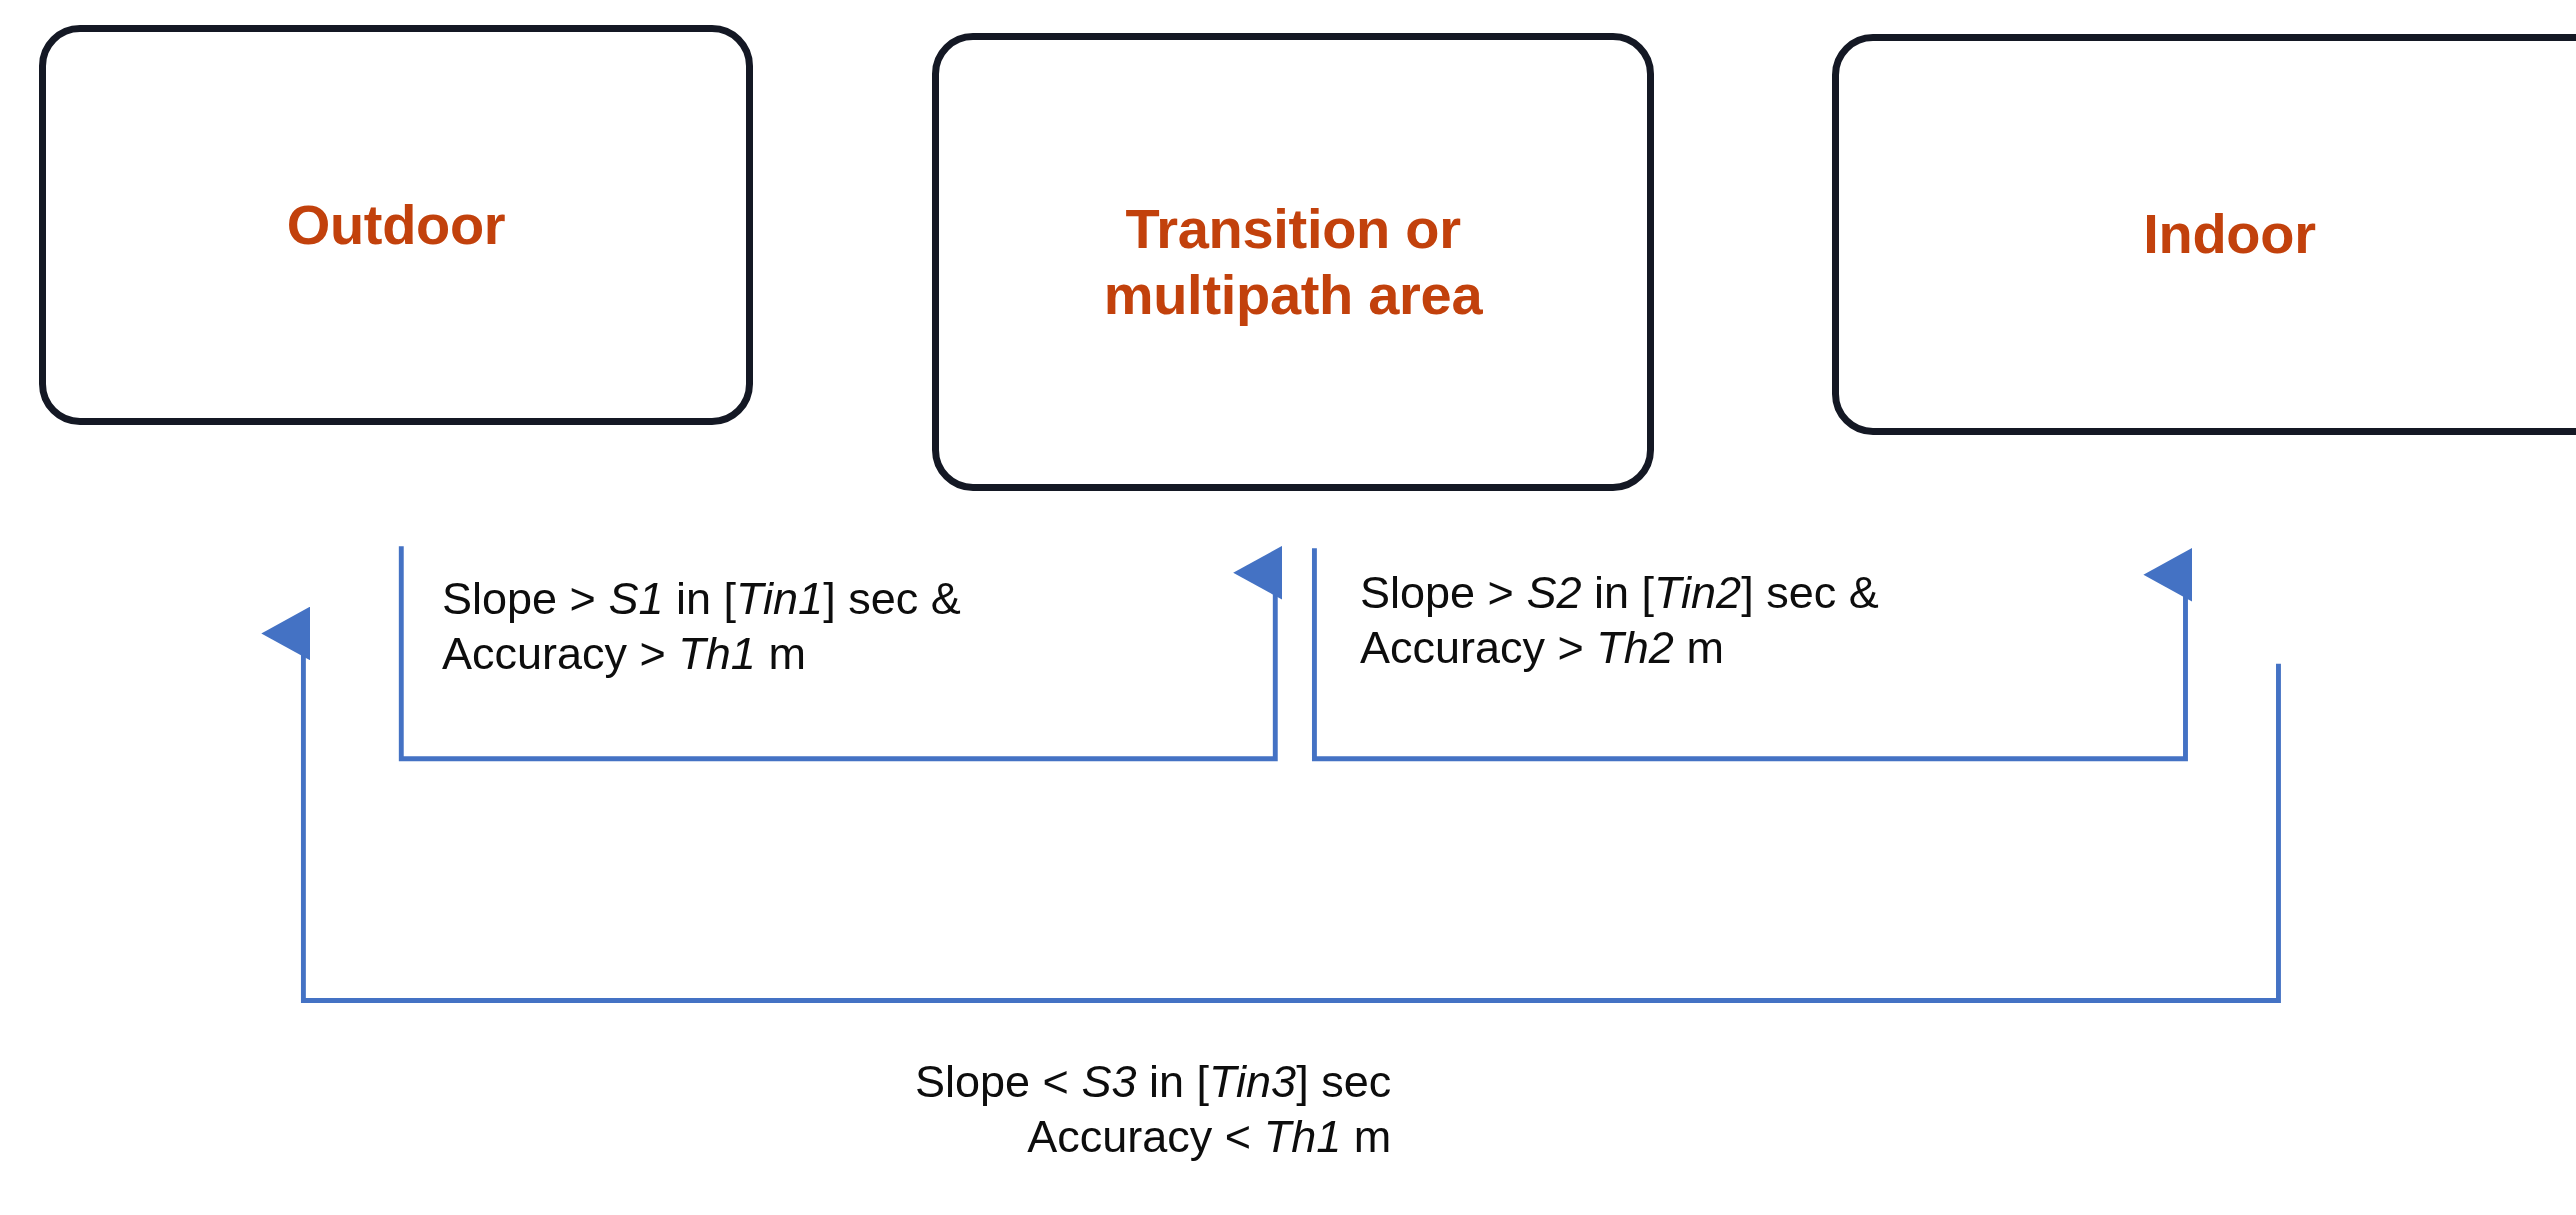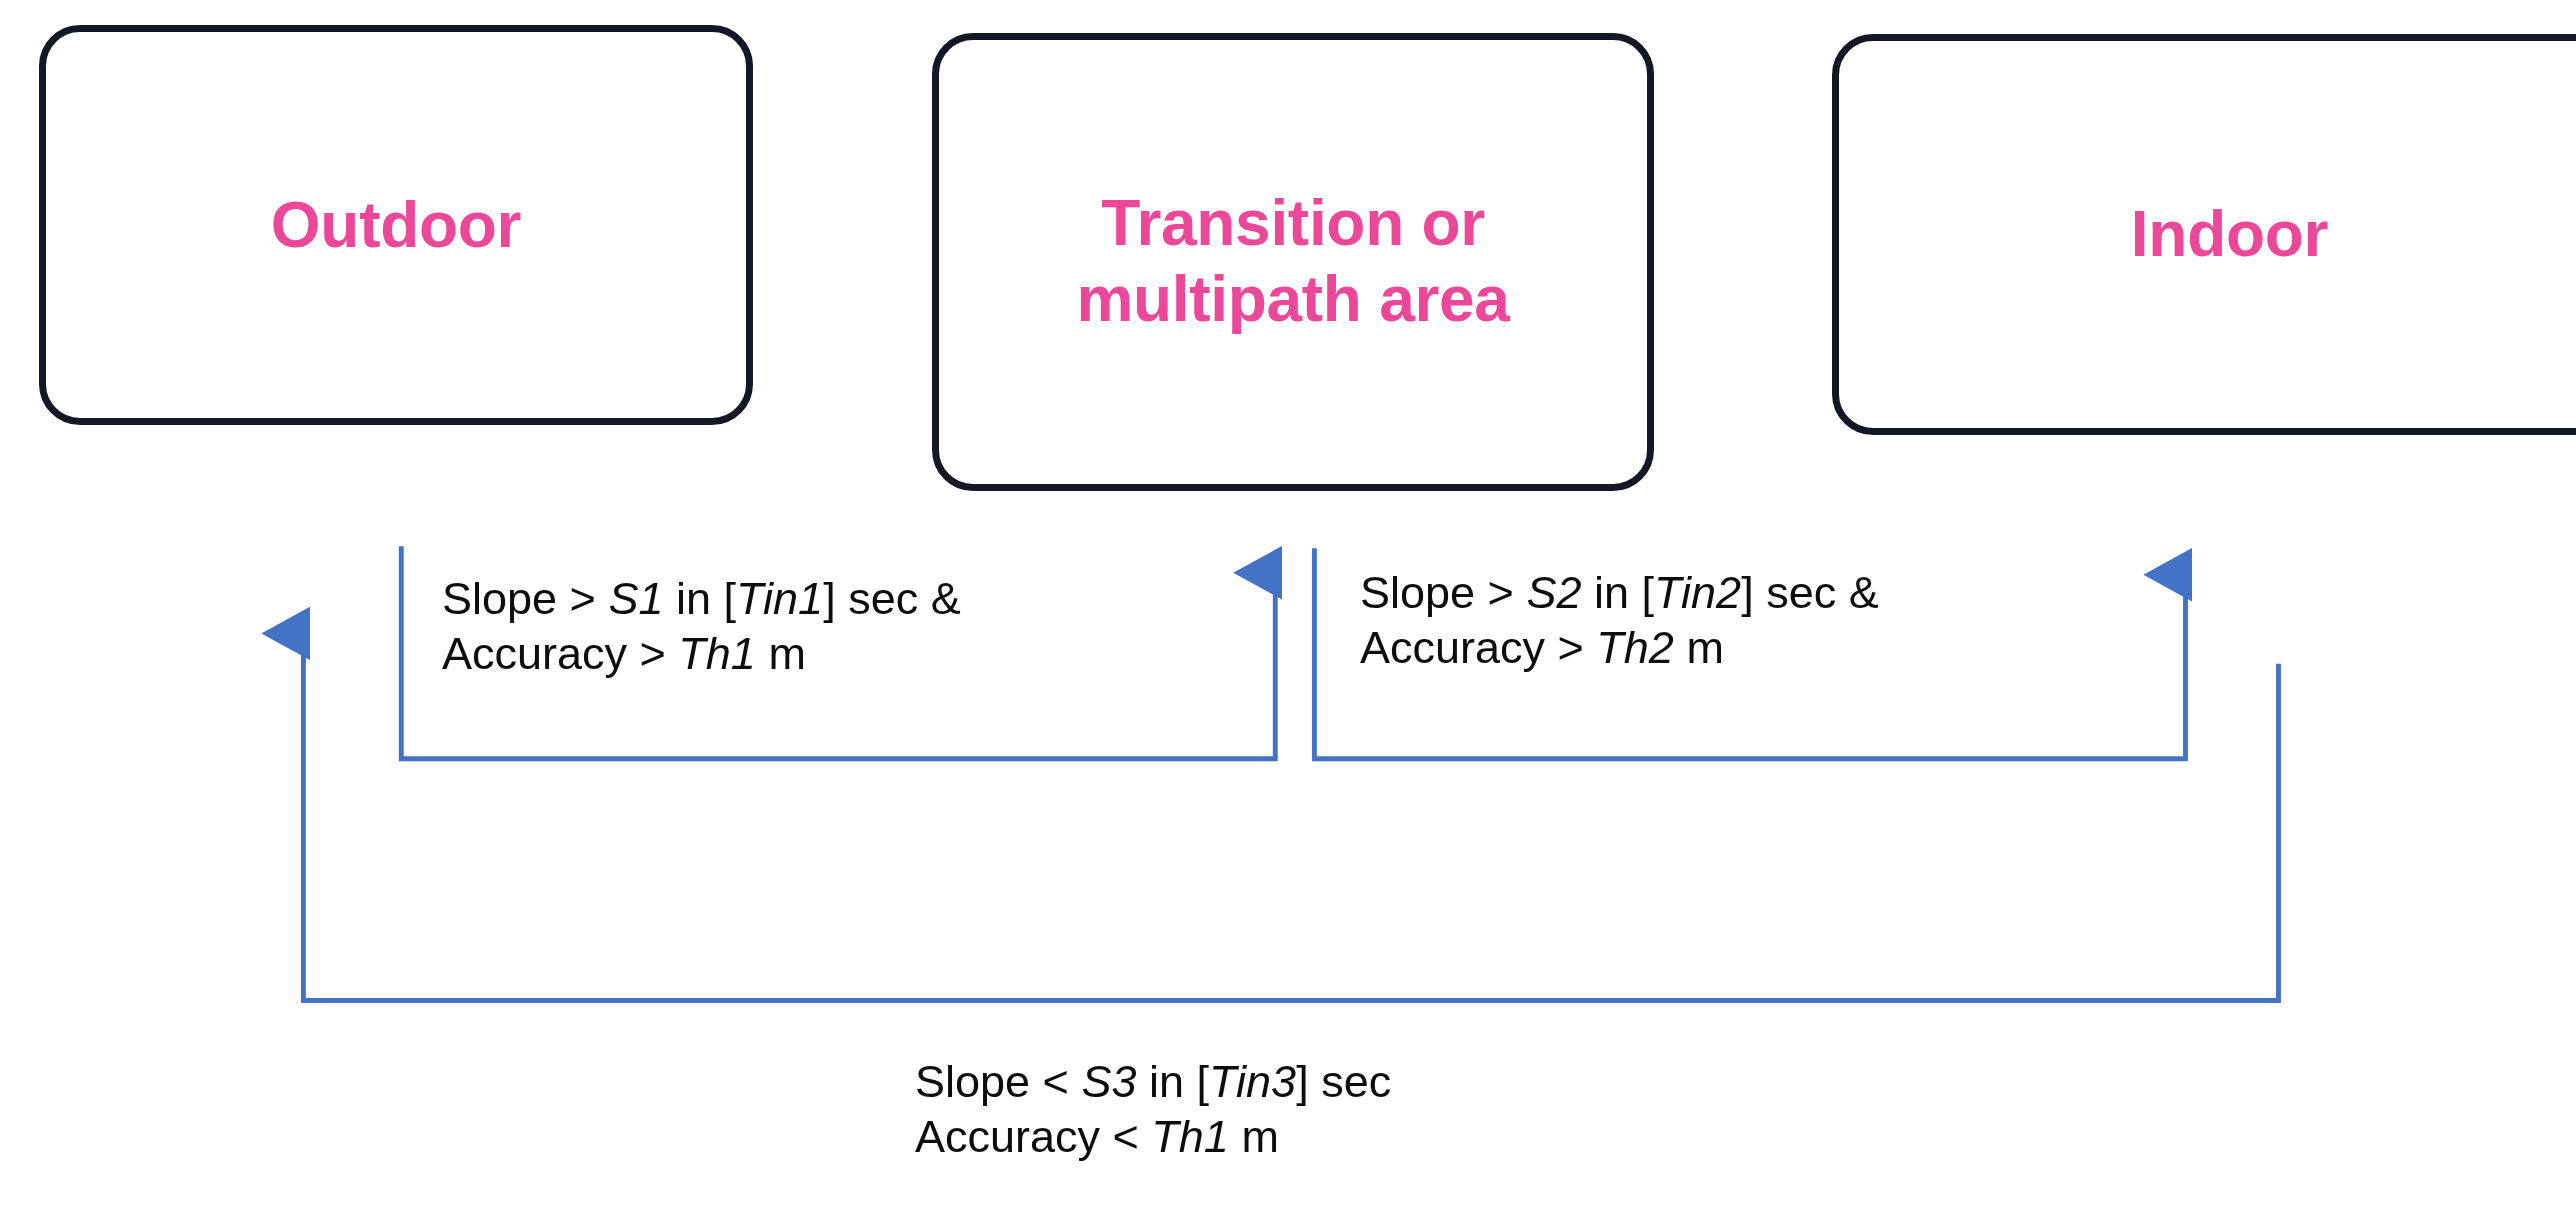--- a/index.html
+++ b/index.html
@@ -25,23 +25,23 @@
     border-radius: 41px;
     background: #ffffff;
     display: flex;
     align-items: center;
     justify-content: center;
     text-align: center;
   }
   .state-label {
     font-family: "Liberation Sans", sans-serif;
     font-weight: bold;
-    font-size: 64px;
+    font-size: 56px;
     line-height: 1.18;
-    color: #ec4899;
+    color: #c2410c;
     letter-spacing: -0.3px;
     padding: 0 17.6px;
     white-space: pre-line;
   }
   #box-outdoor   { left: 39px;   top: 25.4px; width: 714px; height: 400px; }
   #box-transition{ left: 932px;  top: 33px; width: 722px; height: 458px; }
   #box-indoor    { left: 1832px; top: 34px; width: 795px; height: 401px; }
 
   
   #connectors {
@@ -60,21 +60,21 @@
     font-size: 45px;
     line-height: 1.22;
     color: #0d0d0d;
     white-space: nowrap;
   }
   .edge-label .var {
     font-style: italic;
   }
   #label-out-to-trans { left: 442px;  top: 572px; }
   #label-trans-to-in  { left: 1360px; top: 566px; }
-  #label-back-to-out  { left: 915px;  top: 1055px; text-align: left; }
+  #label-back-to-out  { left: 915px;  top: 1055px; text-align: right; }
   .edge-label .line { display: block; }
 </style>
 </head>
 <body>
 
 <div id="canvas">
 
   <div class="state-box" id="box-outdoor">
     <span class="state-label">Outdoor</span>
   </div>

